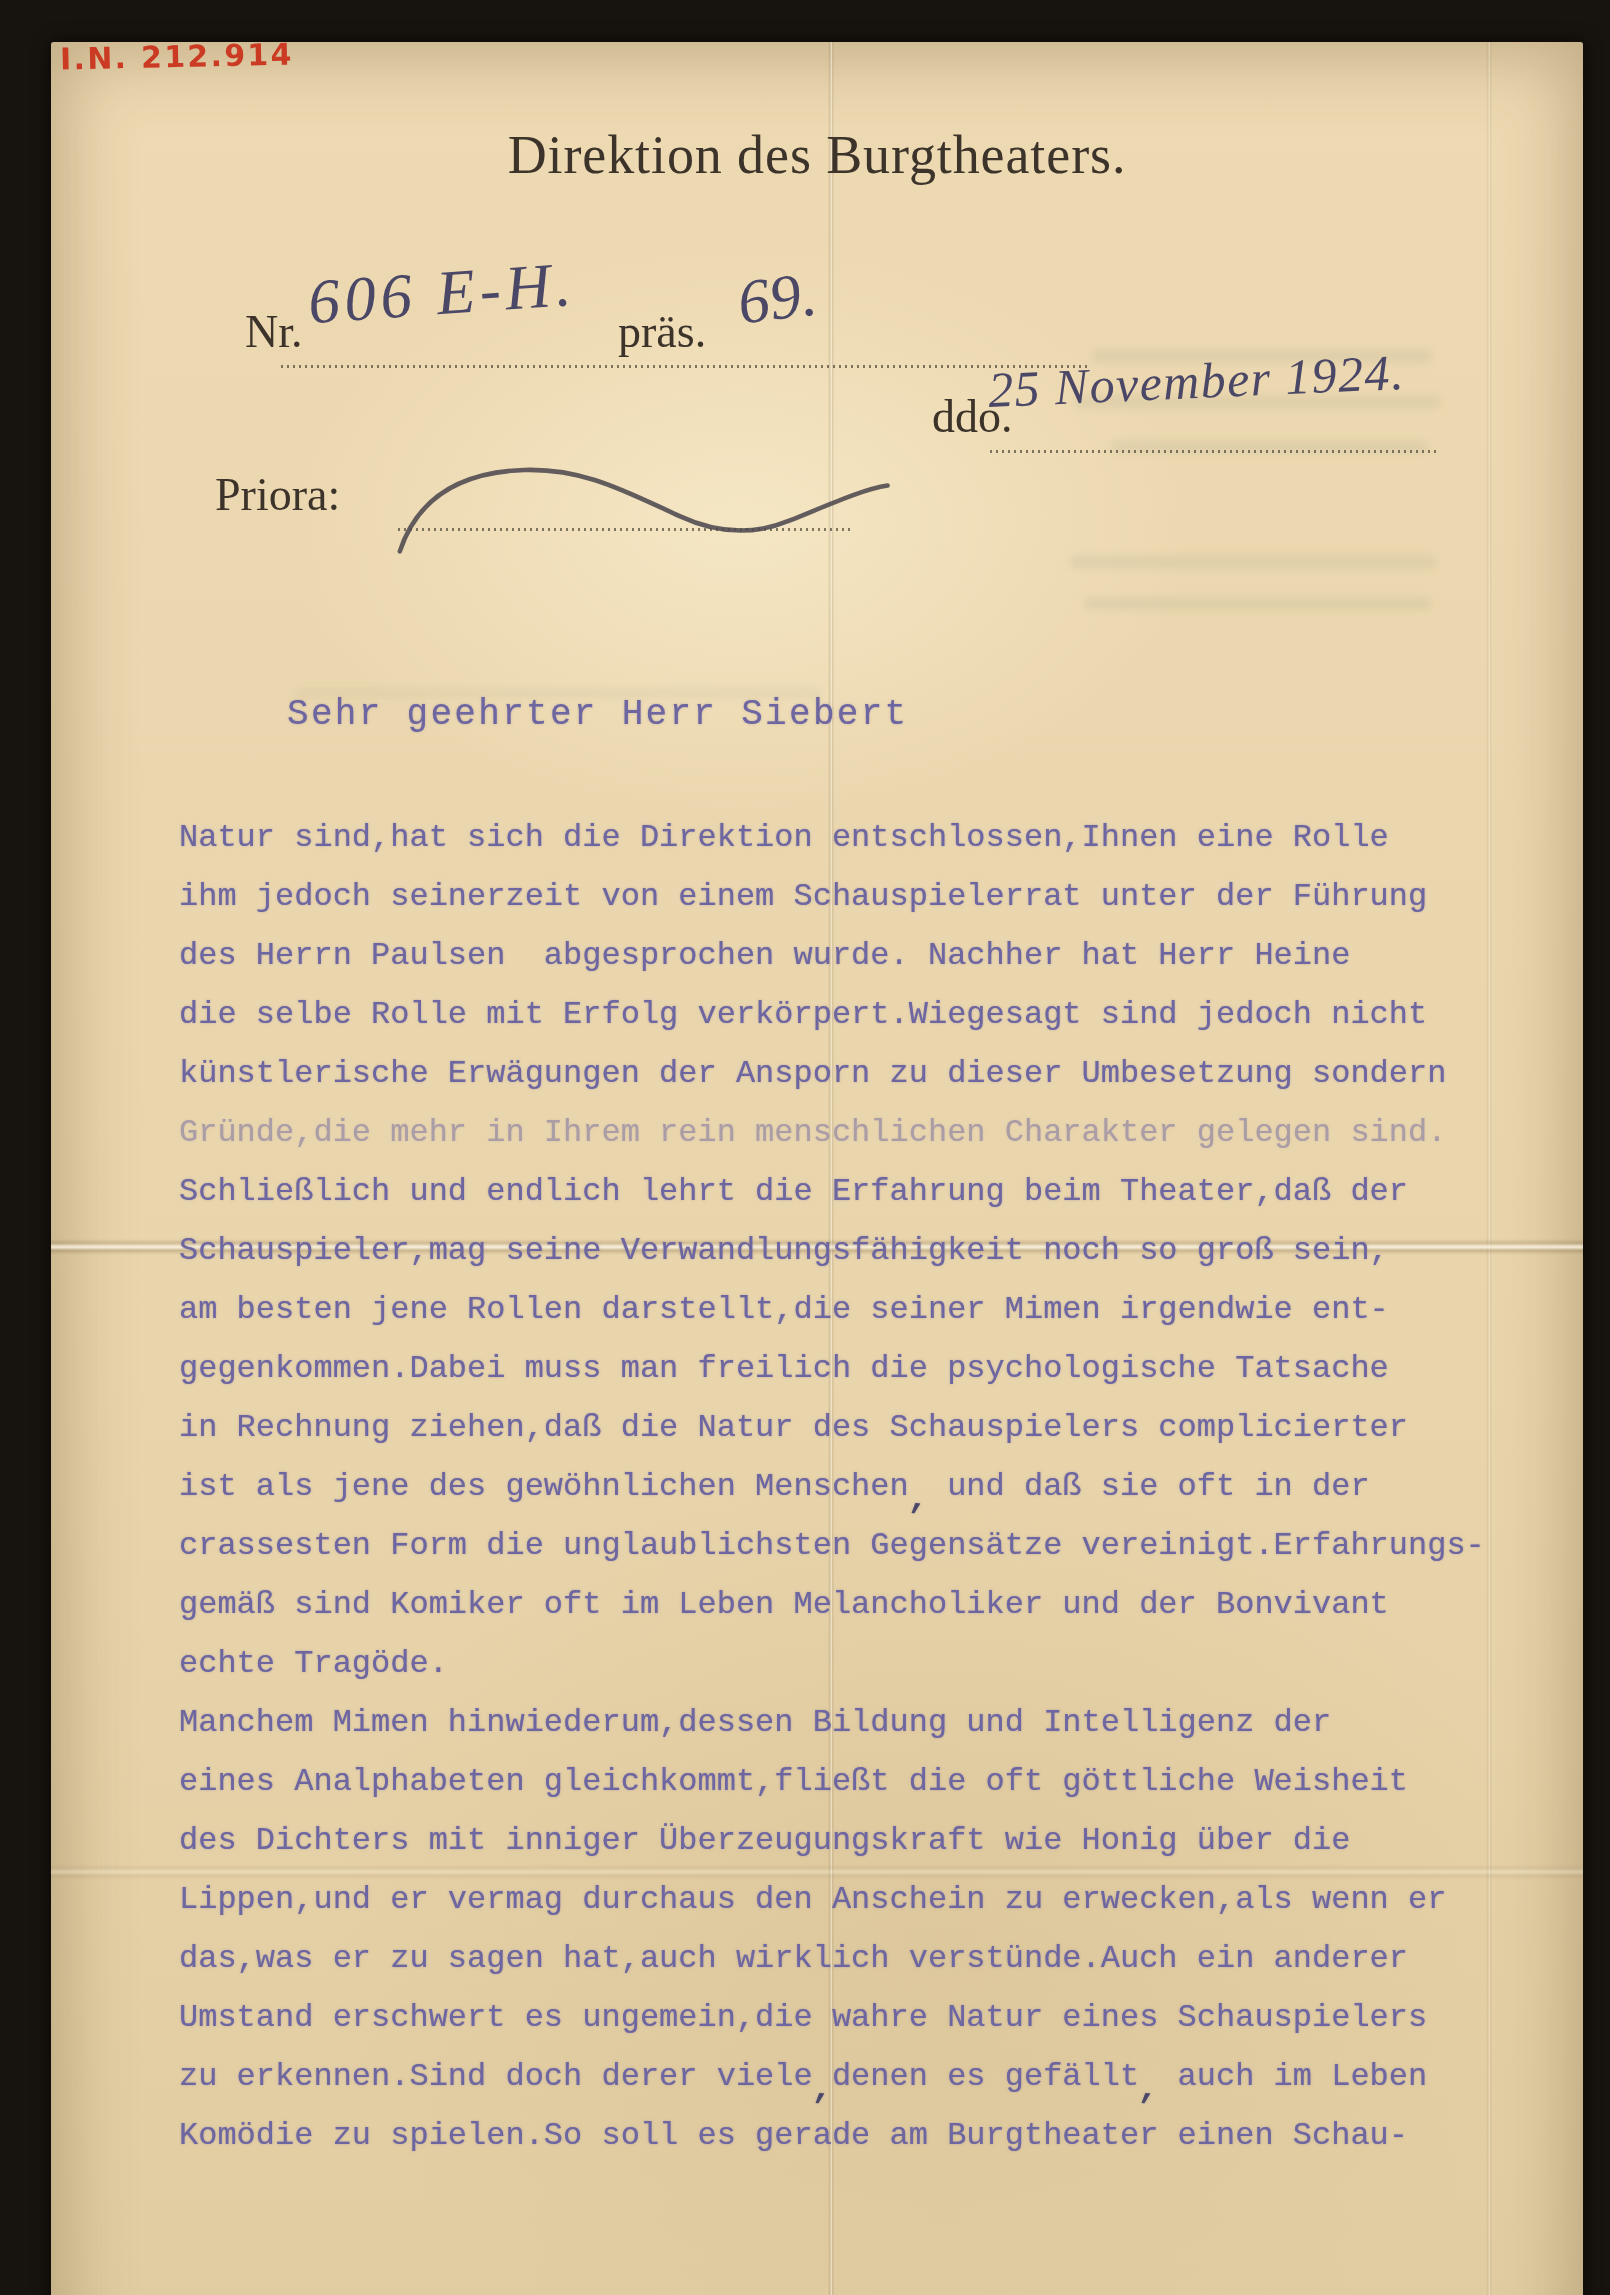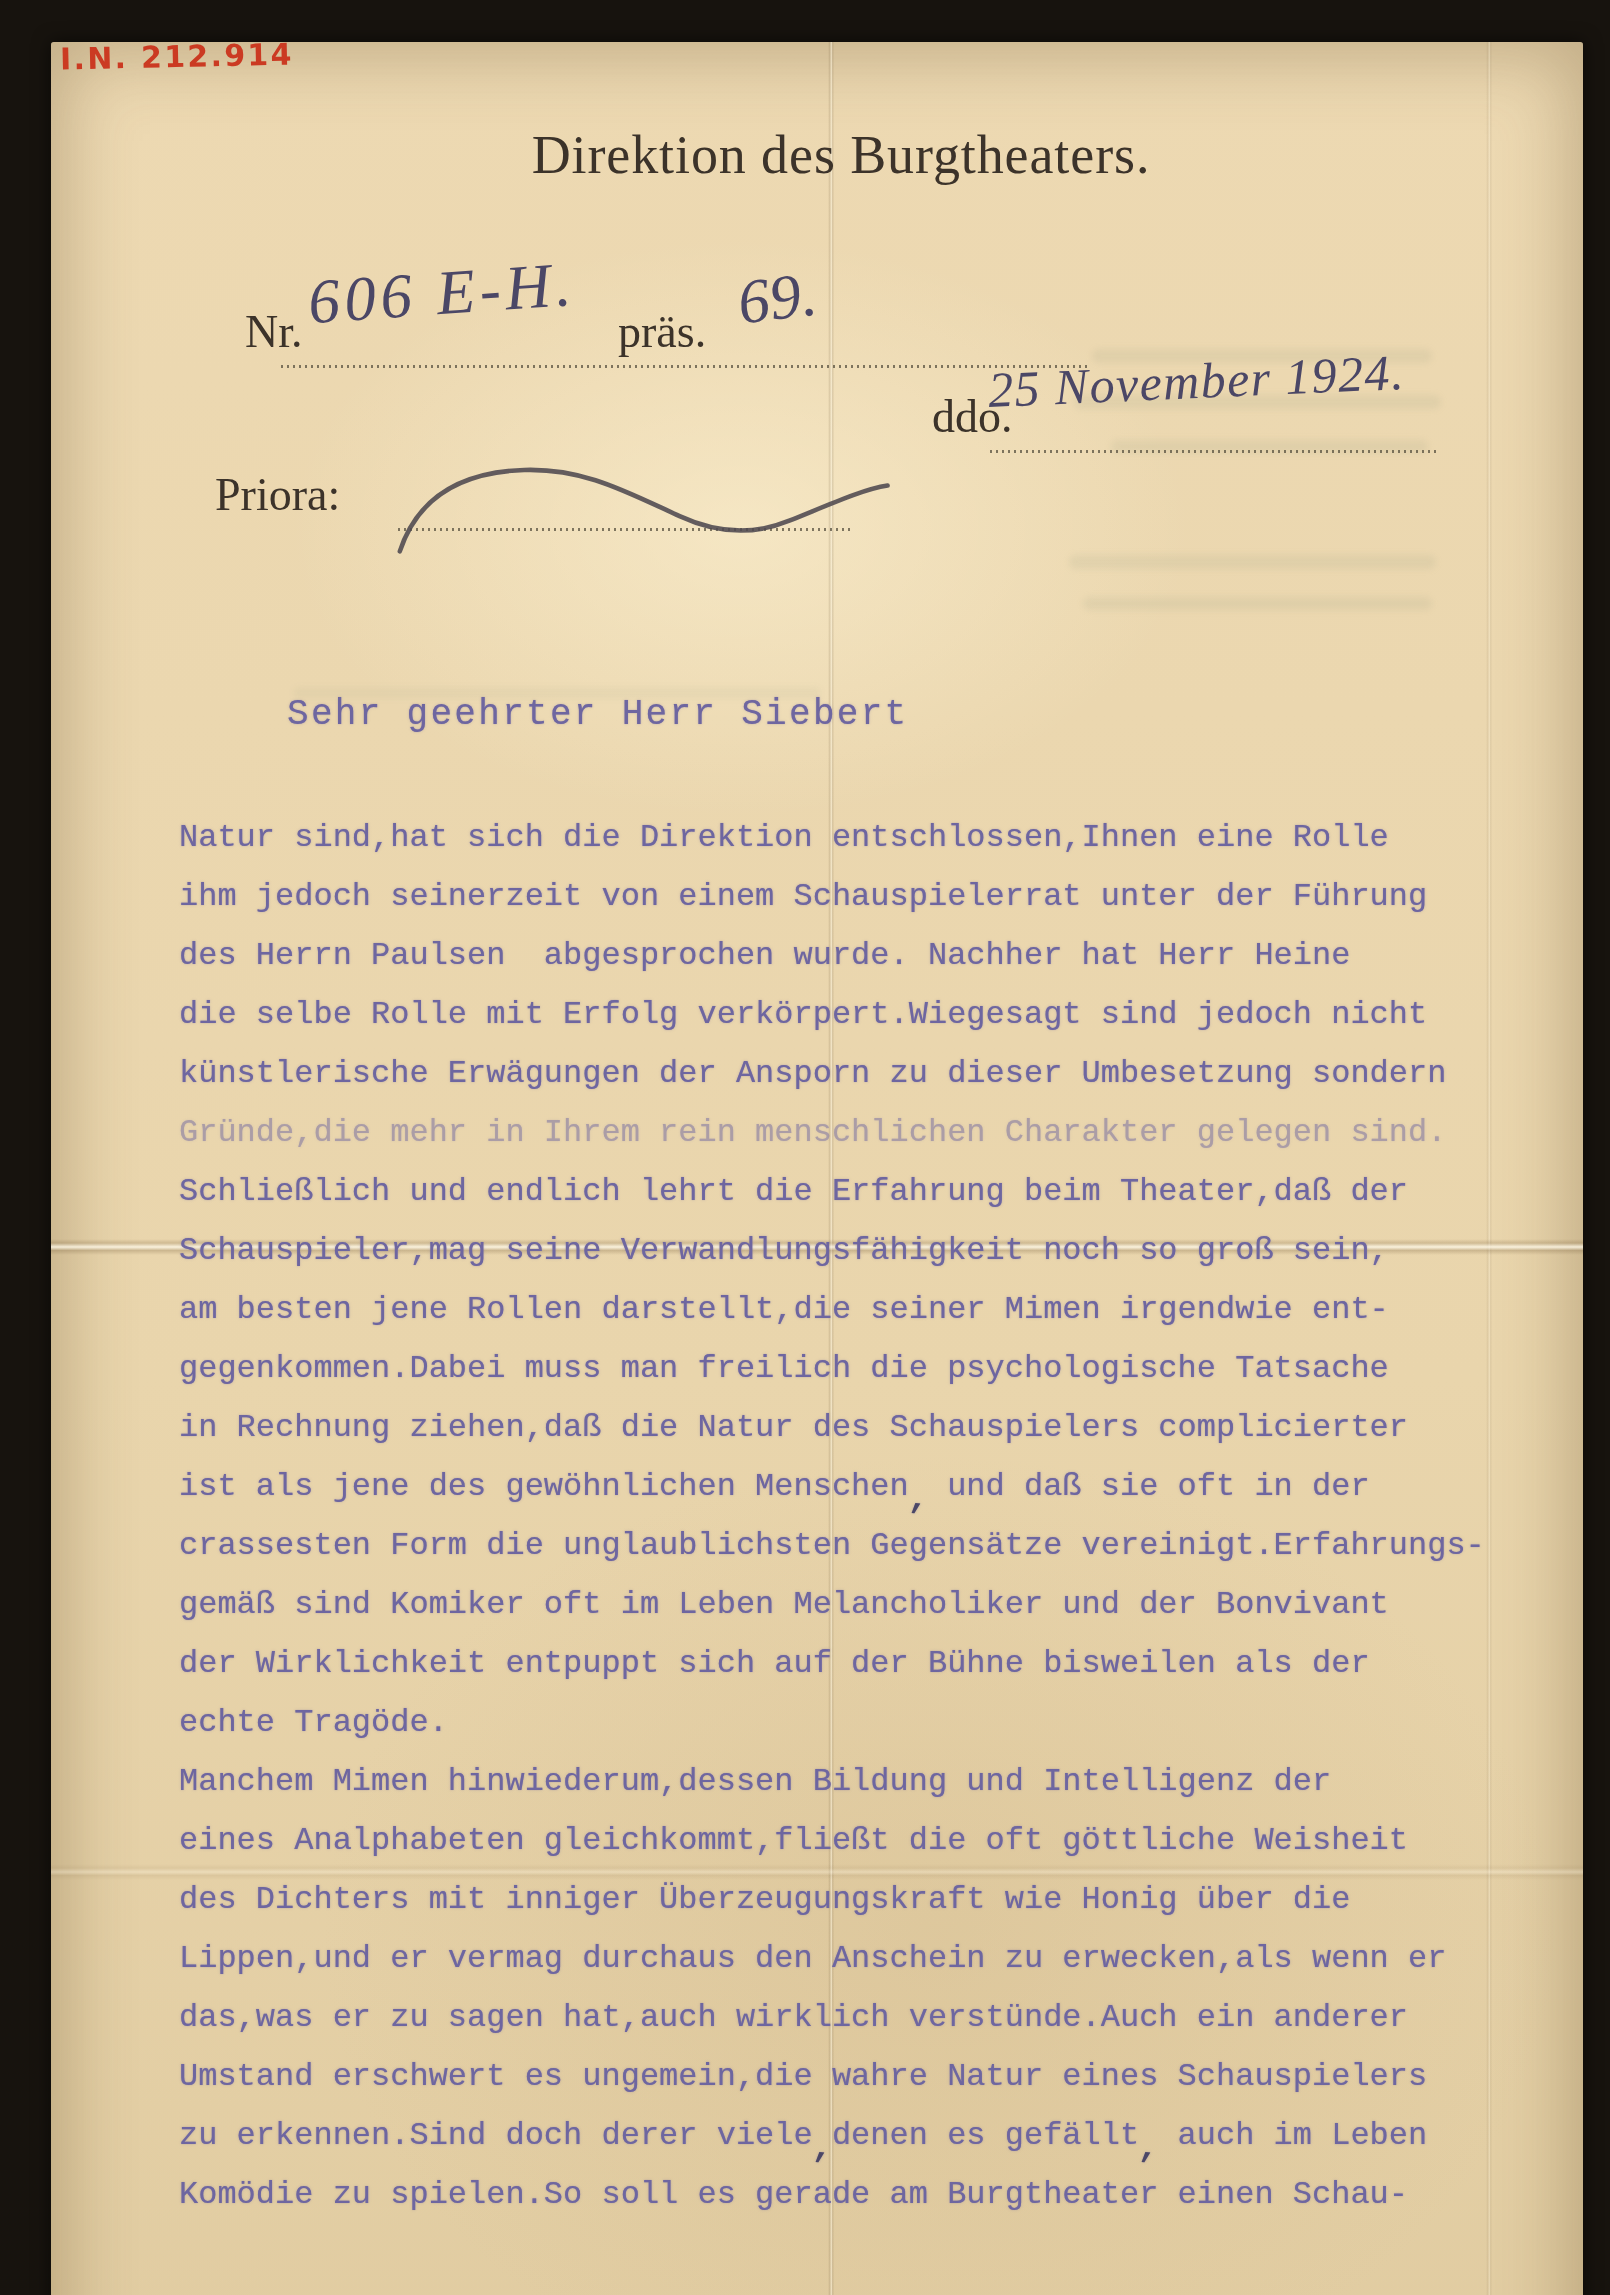--- a/index.html
+++ b/index.html
@@ -19,21 +19,21 @@
     background:linear-gradient(180deg, rgba(115,90,55,0) 0%, rgba(115,90,55,.22) 25%, rgba(255,250,235,.78) 50%, rgba(115,90,55,.25) 72%, rgba(115,90,55,0) 100%);}
   .hfold1{top:1197px;}
   .hfold2{top:1822px;opacity:.35;}
   
   .smudge{position:absolute;background:rgba(150,155,125,.13);filter:blur(3.2px);border-radius:9.2px;}
   
   .stamp{position:absolute;left:9.2px;top:-2.8px;font-family:"DejaVu Sans",sans-serif;font-weight:bold;
     font-size:30px;letter-spacing:2.3px;color:var(--stamp-red,#cb3a22);transform:rotate(-1.2deg);}
   
   .title{position:absolute;left:0;top:82px;width:100%;margin:0;text-align:center;font-weight:400;
-    font-size:54px;letter-spacing:0.9px;color:var(--print-ink,#3c332a);font-family:"Liberation Serif",serif;padding-left:24px;}
+    font-size:54px;letter-spacing:0.9px;color:var(--print-ink,#3c332a);font-family:"Liberation Serif",serif;}
   .plabel{position:absolute;font-size:46px;color:var(--print-ink,#3c332a);}
   .lbl-nr{left:194px;top:263px;}
   .lbl-praes{left:567px;top:263px;}
   .lbl-ddo{left:881px;top:348px;}
   .lbl-priora{left:164px;top:426px;}
   .dotted{position:absolute;height:2.8px;opacity:.75;
     background-image:repeating-linear-gradient(90deg,#57503f 0 2.3px,transparent 2.3px 6px);}
   .dots-nr{left:230px;top:323px;width:808px;}
   .dots-ddo{left:939px;top:408px;width:450px;}
   .dots-priora{left:347px;top:486px;width:455px;}
@@ -108,21 +108,20 @@
         <div class="tline">künstlerische Erwägungen der Ansporn zu dieser Umbesetzung sondern</div>
         <div class="tline faded">Gründe,die mehr in Ihrem rein menschlichen Charakter gelegen sind.</div>
         <div class="tline">Schließlich und endlich lehrt die Erfahrung beim Theater,daß der</div>
         <div class="tline">Schauspieler,mag seine Verwandlungsfähigkeit noch so groß sein,</div>
         <div class="tline">am besten jene Rollen darstellt,die seiner Mimen irgendwie ent-</div>
         <div class="tline">gegenkommen.Dabei muss man freilich die psychologische Tatsache</div>
         <div class="tline">in Rechnung ziehen,daß die Natur des Schauspielers complicierter</div>
         <div class="tline"><span>ist als jene des gewöhnlichen Menschen</span><span class="ins-comma">,</span><span> und daß sie oft in der</span></div>
         <div class="tline">crassesten Form die unglaublichsten Gegensätze vereinigt.Erfahrungs-</div>
         <div class="tline">gemäß sind Komiker oft im Leben Melancholiker und der Bonvivant</div>
-        <div class="tline">der Wirklichkeit entpuppt sich auf der Bühne bisweilen als der</div>
         <div class="tline">echte Tragöde.</div>
         <div class="tline">Manchem Mimen hinwiederum,dessen Bildung und Intelligenz der</div>
         <div class="tline">eines Analphabeten gleichkommt,fließt die oft göttliche Weisheit</div>
         <div class="tline">des Dichters mit inniger Überzeugungskraft wie Honig über die</div>
         <div class="tline">Lippen,und er vermag durchaus den Anschein zu erwecken,als wenn er</div>
         <div class="tline">das,was er zu sagen hat,auch wirklich verstünde.Auch ein anderer</div>
         <div class="tline">Umstand erschwert es ungemein,die wahre Natur eines Schauspielers</div>
         <div class="tline"><span>zu erkennen.Sind doch derer viele</span><span class="ins-comma">,</span><span>denen es gefällt</span><span class="ins-comma">,</span><span> auch im Leben</span></div>
         <div class="tline">Komödie zu spielen.So soll es gerade am Burgtheater einen Schau-</div>
       </div>

